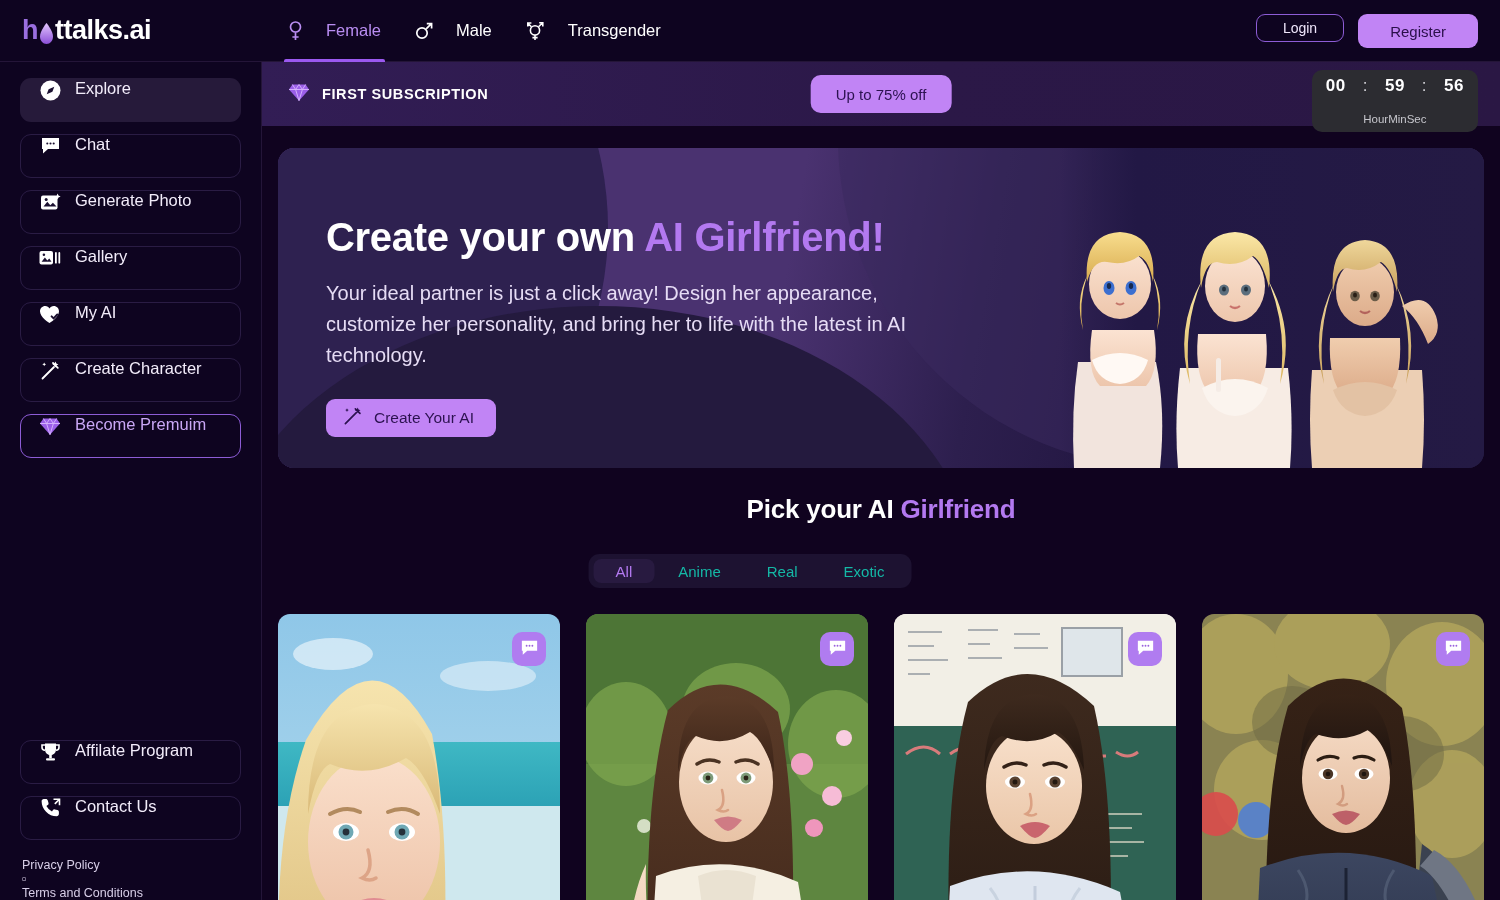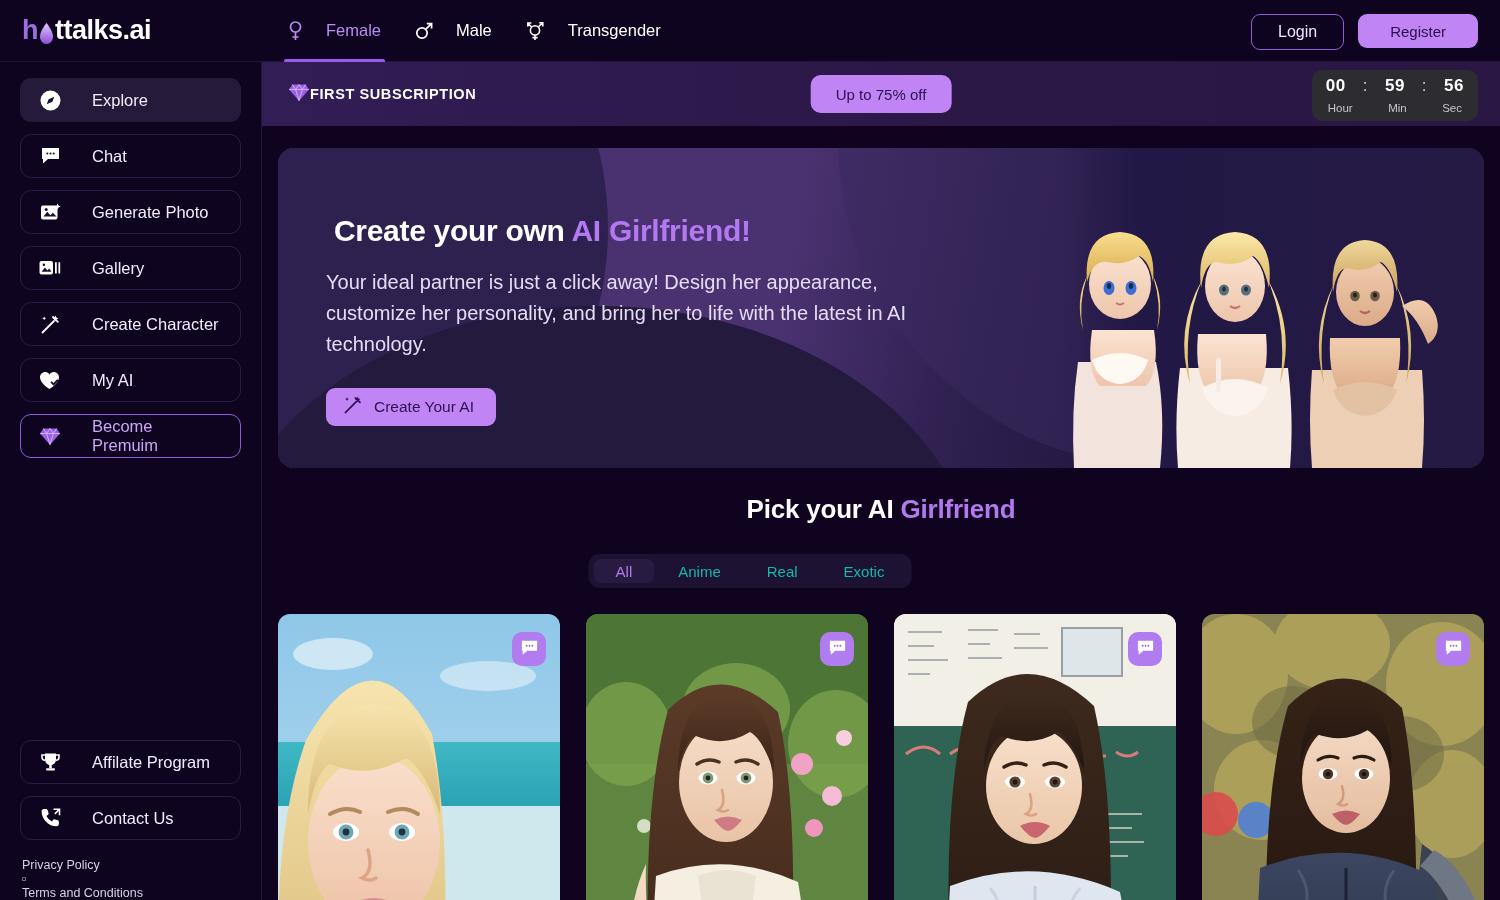--- a/index.html
+++ b/index.html
@@ -41,60 +41,60 @@
   }
   .gtab.active{ color:#b98df2; }
   .gtab.active::after{
     content:""; position:absolute; left:10px; right:10px; bottom:0;
     height:3px; background:#9b59f0; border-radius:2px 2px 0 0;
   }
   .gtab svg{ display:block; }
 
   .authbtns{ position:absolute; right:22px; top:14px; display:flex; gap:14px; }
   .btn-login{
-    height:36px; padding:0 26px; border-radius:9px;
+    height:28px; padding:0 26px; border-radius:9px;
     border:1px solid #8d5cd6; background:transparent;
-    color:#efe6fb; font-size:16px; font-family:inherit; cursor:pointer;
+    color:#efe6fb; font-size:14px; font-family:inherit; cursor:pointer;
   }
   .btn-register{
     height:34px; padding:0 32px; border-radius:9px; border:0;
     background:#c184f5; color:#2a0f4a; font-size:15px;
     font-family:inherit; cursor:pointer;
   }
 
   
   .sidebar{
     position:absolute; left:0; top:62px; width:262px; height:838px;
     background:#0e0420; border-right:1px solid #241538;
     padding:16px 20px 0 20px;
     display:flex; flex-direction:column;
   }
   .navitem{
-    height:44px; border-radius:11px; display:flex; align-items:center;
-    gap:31px; padding:0 18px; margin-bottom:12px; cursor:pointer;
+    height:44px; border-radius:11px; display:flex; 
+    gap:14px; padding:0 18px; margin-bottom:12px; cursor:pointer;
     border:1px solid #2a1c44; background:transparent;
     font-size:16.5px; color:#f2ecfa;
   }
   .navitem.active{ background:#261a3a; border-color:transparent; }
   .navitem.premium{ border:1px solid #8d5cd6; color:#c9a7f5; }
   .navitem .ic{ width:22px; height:22px; display:flex; align-items:center; justify-content:center; flex:0 0 22px;}
   .spacer{ flex:1 1 auto; }
   .footlinks{
     font-size:12.5px; color:#d8cfe8; padding:6px 2px 0 2px; display:flex; gap:0;flex-direction:column;
   }
   .footlinks span{ cursor:pointer; }
   .footsep{ display:inline-block; width:7px; }
 
   
   .promo{
     position:absolute; left:262px; top:62px; width:1238px; height:64px;
     background:linear-gradient(90deg,#321d55 0%,#2b1847 55%,#2a1744 100%);
     display:flex; align-items:center;
   }
-  .promo-left{ display:flex; align-items:center; gap:0; padding-left:26px; }
+  .promo-left{ display:flex; align-items:center; gap:12px; padding-left:26px; }
   .promo-title{
     font-size:14.5px; font-weight:700; letter-spacing:0.6px; color:#ffffff;
   }
   .promo-pill{
     position:absolute; left:50%; transform:translateX(-50%);
     height:38px; padding:0 25px; border-radius:10px;
     background:#c184f5; color:#2c1250; font-size:15px;
     display:flex; align-items:center; justify-content:center;
     border:0; font-family:inherit; cursor:pointer;
   }
@@ -102,21 +102,21 @@
     position:absolute; right:22px; top:70px;
     background:#2c2c31; border-radius:10px;
     padding:6px 14px 7px 14px; text-align:center; min-width:142px;
   }
   .timer-nums{
     display:flex; align-items:center; justify-content:center; gap:17px;
     font-size:17px; font-weight:700; color:#fff; letter-spacing:0.5px;
   }
   .timer-nums .colon{ font-weight:400; color:#cfcfd4; }
   .timer-labels{
-    display:flex; justify-content:space-between; margin-top:6px;
+    display:flex; justify-content:center; margin-top:17px;
     font-size:11.5px; color:#c6c6cc; padding:0 2px;
   }
 
   
   .hero{
     position:absolute; left:278px; top:148px; width:1206px; height:320px;
     border-radius:16px; overflow:hidden;
     background:#211538;
   }
   .hero .bgbase{
@@ -134,23 +134,22 @@
   .hero .arc-tr{
     position:absolute; left:560px; top:-340px; width:660px; height:660px;
     border-radius:50%; background:#3b2a5e; opacity:.55;
   }
   .hero .rightpanel{
     position:absolute; right:0; top:0; width:424px; height:100%;
     background:linear-gradient(90deg,rgba(30,21,53,0) 0%,#221845 18%,#241a44 100%);
   }
   .hero-inner{ position:relative; z-index:3; padding:66px 0 0 48px; }
   .hero h1{
-    font-size:30px; font-weight:700; letter-spacing:-0.3px; line-height:1.15;
+    font-size:40px; font-weight:700; letter-spacing:-0.3px; line-height:1.15;
     color:#ffffff;
-    margin-left:8px;
   }
   .hero h1 .accent{ color:#b379f0; }
   .hero p{
     margin-top:18px; font-size:20px; line-height:1.55; color:#e6dcf5;
     max-width:625px;
   }
   .cta{
     margin-top:28px; height:38px; padding:0 22px 0 17px;
     display:inline-flex; align-items:center; gap:11px;
     background:#c184f5; color:#2c1250; border:0; border-radius:9px;
@@ -299,38 +298,38 @@
             <circle cx="4.9" cy="5.7" r="1.25" fill="#1b1030"></circle>
         <rect x="16" y="3" width="1.8" height="11.6" rx="0.9" fill="#fff"></rect>
             <rect x="19.4" y="3" width="1.8" height="11.6" rx="0.9" fill="#fff"></rect>
           </svg>
       </span>
       <span>Gallery</span>
     </div>
 
     <div class="navitem">
       <span class="ic">
+        <svg width="22" height="19" viewBox="0 0 22 19">
+            <path d="M10.5 18S1 12 1 6.4C1 3.3 3.3 1 6.2 1c2 0 3.5 1.1 4.3 2.5C11.3 2.1 12.8 1 14.8 1 17.7 1 20 3.3 20 6.4 20 12 10.5 18 10.5 18z" fill="#fff"></path>
+        <path d="M12.6 11.4l2 2 3.7-3.9" stroke="#1b1030" stroke-width="2" fill="none" stroke-linecap="round"></path>
+          </svg>
+      </span>
+      <span>My AI</span>
+    </div>
+
+    <div class="navitem">
+      <span class="ic">
         <svg width="21" height="21" viewBox="0 0 21 21" fill="none" stroke="#fff" stroke-width="1.8" stroke-linecap="round">
           <path d="M2.5 18.5 14 7"></path>
             <path d="M13 3 L17.8 7.8"></path>
             <path d="M15.4 1.5l.95 2.05 2.05.95-2.05.95-.95 2.05-.95-2.05-2.05-.95 2.05-.95z" fill="#fff" stroke="none"></path>
           <path d="M4.2 2.4l.6 1.3 1.3.6-1.3.6-.6 1.3-.6-1.3-1.3-.6 1.3-.6z" fill="#fff" stroke="none"></path>
           </svg>
       </span>
       <span>Create Character</span>
-    </div>
-
-    <div class="navitem">
-      <span class="ic">
-        <svg width="22" height="19" viewBox="0 0 22 19">
-            <path d="M10.5 18S1 12 1 6.4C1 3.3 3.3 1 6.2 1c2 0 3.5 1.1 4.3 2.5C11.3 2.1 12.8 1 14.8 1 17.7 1 20 3.3 20 6.4 20 12 10.5 18 10.5 18z" fill="#fff"></path>
-        <path d="M12.6 11.4l2 2 3.7-3.9" stroke="#1b1030" stroke-width="2" fill="none" stroke-linecap="round"></path>
-          </svg>
-      </span>
-      <span>My AI</span>
     </div>
 
     <div class="navitem premium">
       <span class="ic">
         <svg width="22" height="19" viewBox="0 0 22 19">
             <path d="M4.4 1.5h13.2l3.4 5-10 11.2L1 6.5z" fill="#9b5fe8"></path>
         <path d="M1 6.5h20M7.6 6.5 11 17.7 14.4 6.5M4.4 1.5 7.6 6.5 11 1.5 14.4 6.5 17.6 1.5" stroke="#d8b8ff" stroke-width="0.9" fill="none"></path>
           </svg>
       </span>
       <span>Become Premuim</span>

